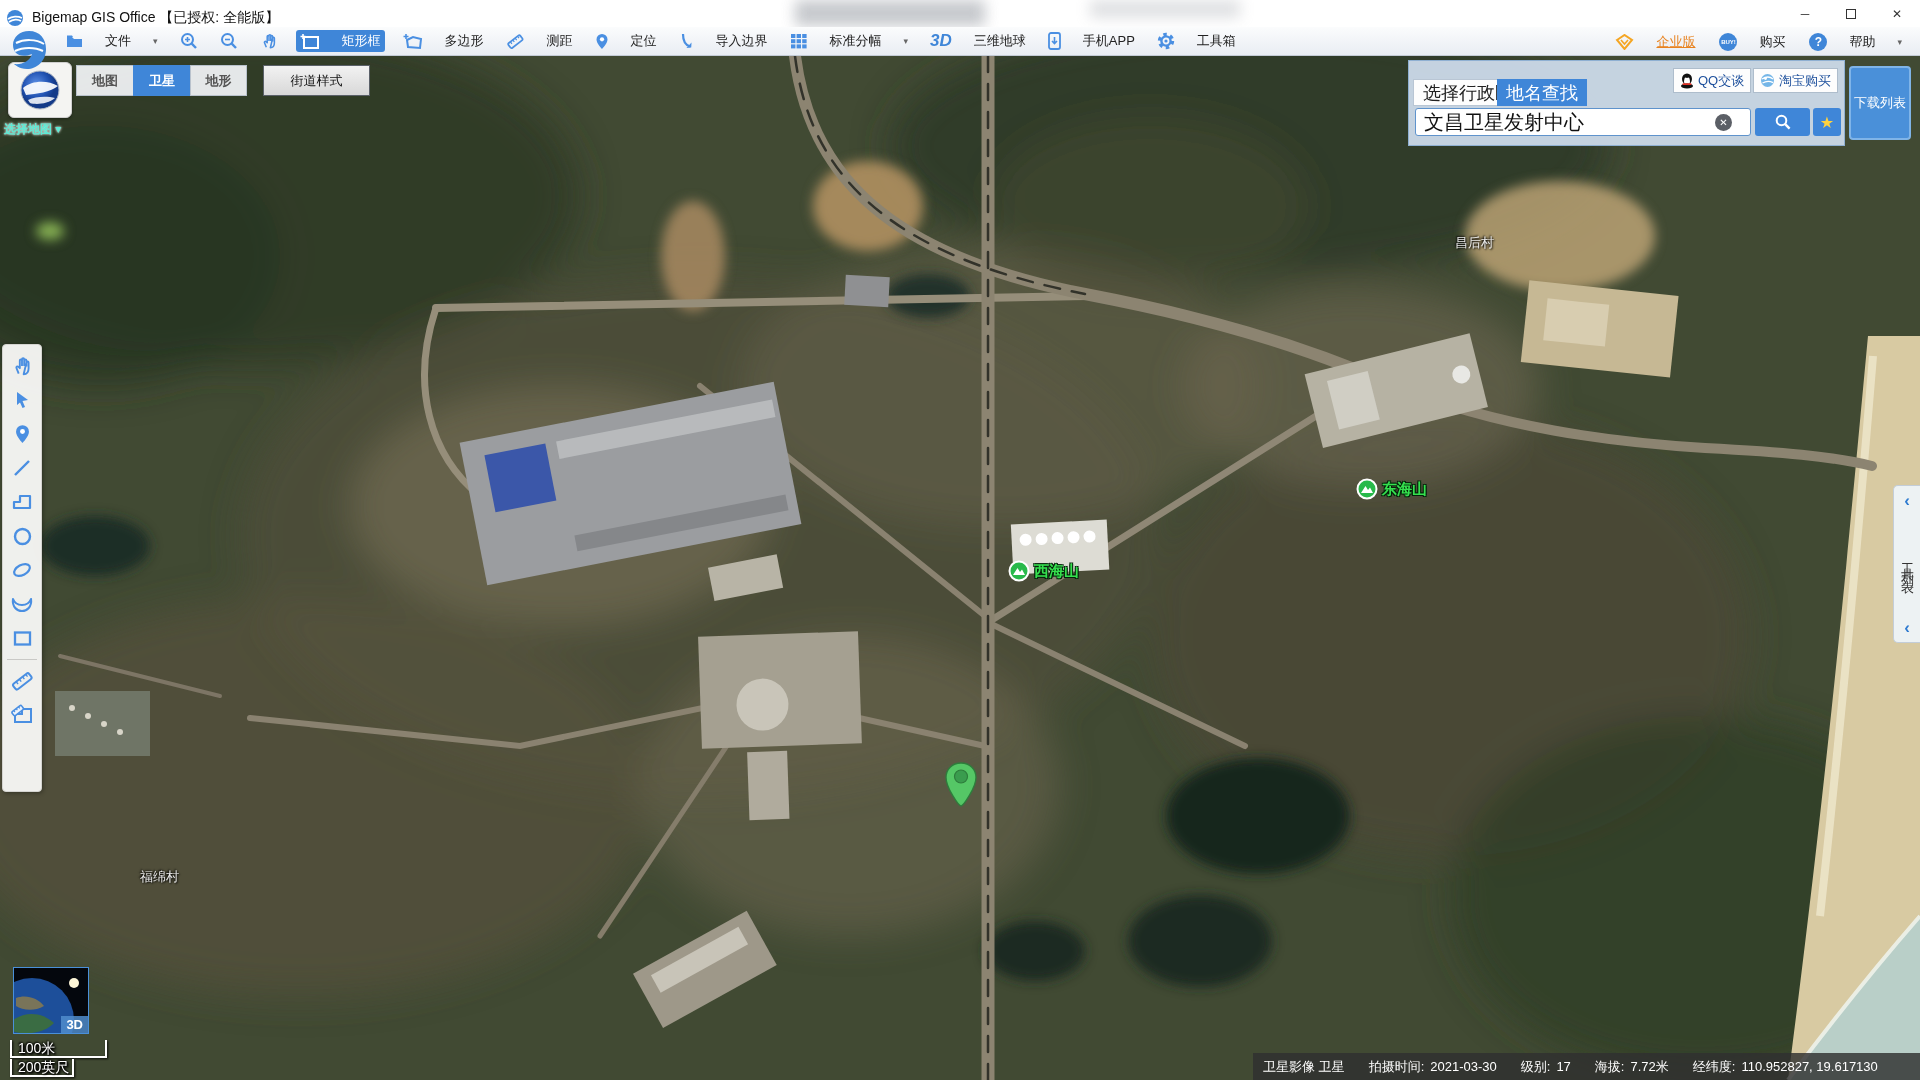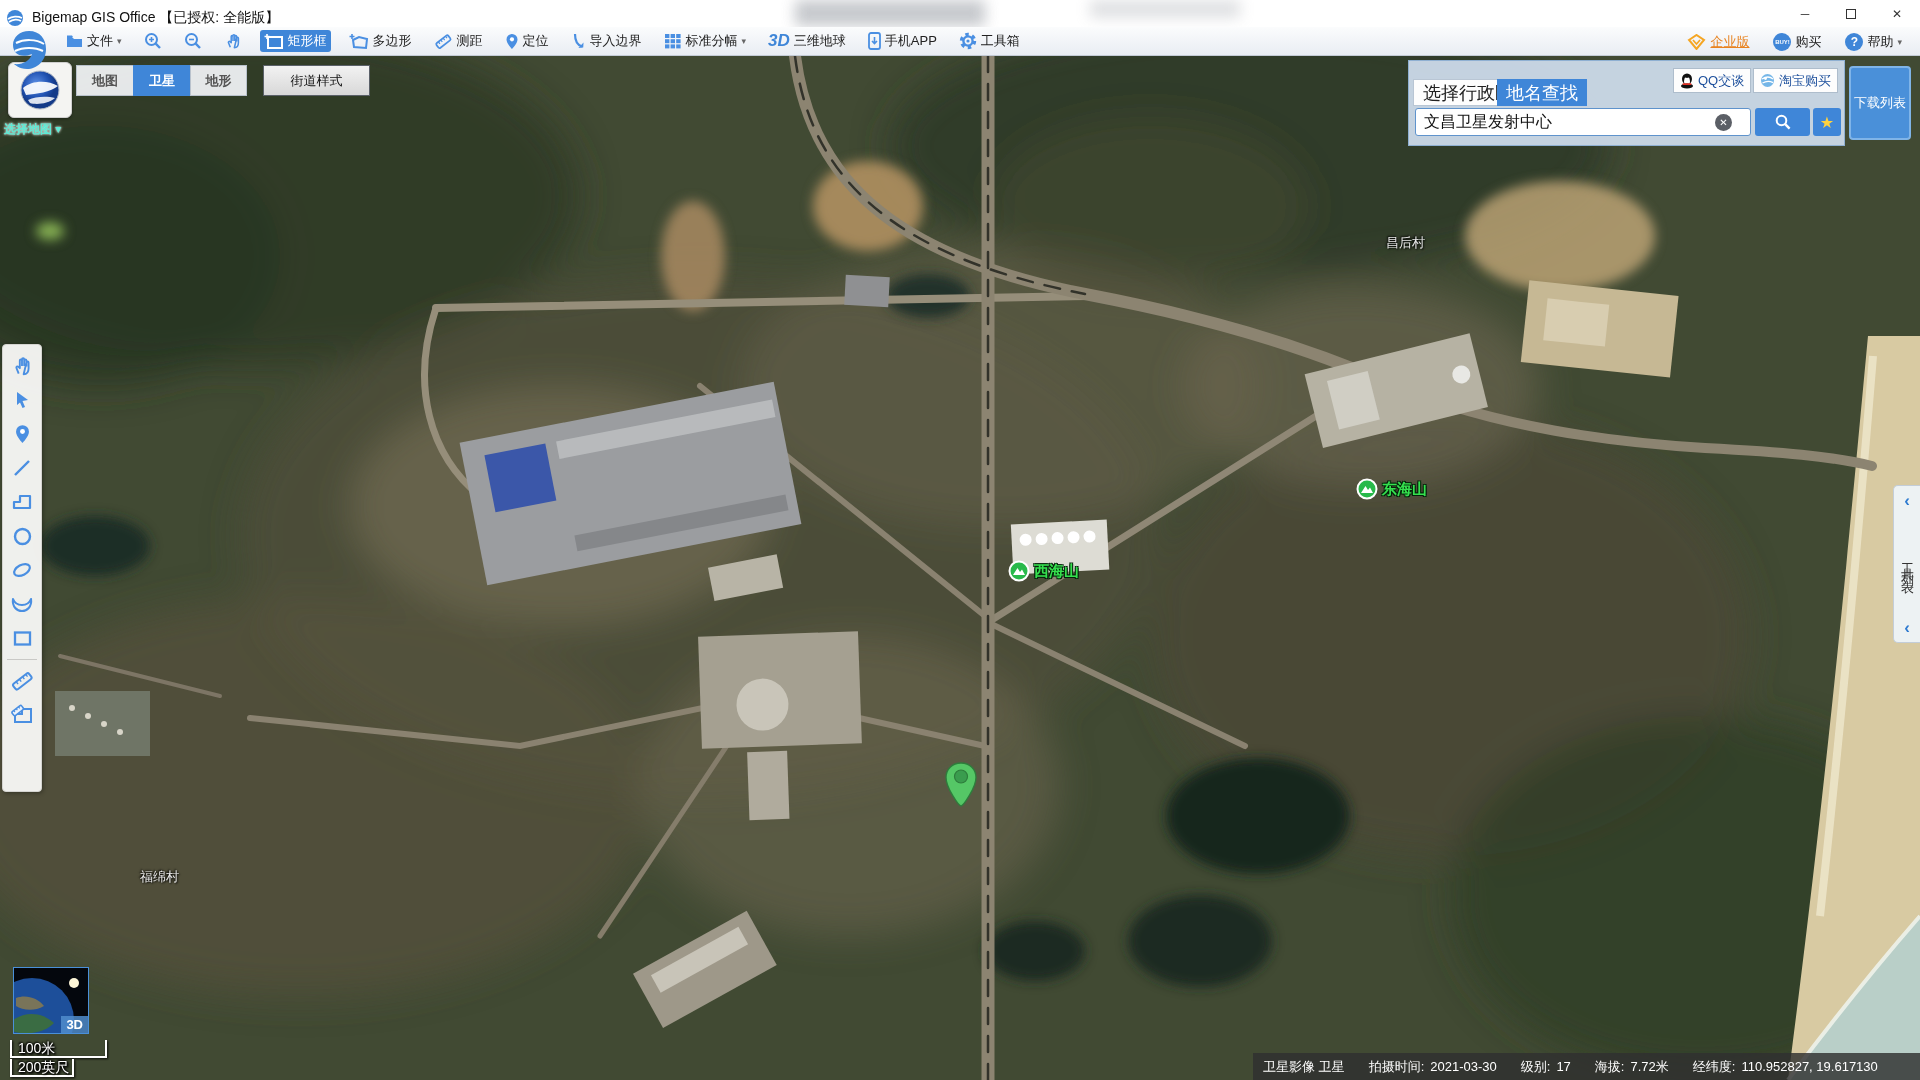--- a/index.html
+++ b/index.html
@@ -16,21 +16,21 @@
   .win-btns { position:absolute; right:0; top:0; height:27px; display:flex; }
   .win-btn { width:46px; height:27px; display:flex; align-items:center; justify-content:center;
     font-size:12px; color:#333; cursor:default; }
   .max-box { width:10px; height:10px; border:1px solid #333; display:inline-block; }
 
   
   #toolbar { position:absolute; left:0; top:27px; width:1920px; height:29px;
     background:linear-gradient(#fbfcfd,#e9edf3); border-bottom:1px solid #c3cbd6;
     display:flex; align-items:center; z-index:60; }
   .tb-items { display:flex; align-items:center; margin-left:62px; gap:14px; }
-  .tb-item { display:flex; align-items:center; gap:4px; font-size:13px; color:#222;
+  .tb-item { display:flex; align-items:center; gap:22px; font-size:13px; color:#222;
     padding:2px 4px; border-radius:3px; white-space:nowrap; cursor:default; }
   .tb-item.selected { background:#3f86d8; color:#fff; }
   .caret { font-size:9px; color:#666; }
   .tb-right { position:absolute; right:14px; top:0; height:29px; display:flex; align-items:center; gap:16px; }
   .tb-right .tb-item { font-size:13px; }
   .ent-label { color:#e8821e; text-decoration:underline; }
   .badge-buy { background:#3f86d8; color:#fff; font-size:6px; font-weight:bold;
     border-radius:50%; width:18px; height:18px; display:flex; align-items:center; justify-content:center; }
   .badge-help { background:#3f86d8; color:#fff; font-size:12px; font-weight:bold;
     border-radius:50%; width:18px; height:18px; display:flex; align-items:center; justify-content:center; }
@@ -59,21 +59,21 @@
     background:rgba(208,222,238,.93); border:1px solid #8fb0d2; }
   .sp-tab { position:absolute; top:18px; height:27px; display:flex; align-items:center;
     padding:0 9px; font-size:18px; }
   #sp-tab-region { left:4px; background:#fdfdfd; color:#222; border:1px solid #b9c6d4; }
   #sp-tab-place { left:88px; background:#3f86d8; color:#fff; }
   .sp-mini-btn { position:absolute; top:7px; height:25px; display:flex; align-items:center; gap:4px;
     background:#fdfdfd; border:1px solid #aebdcc; font-size:13px; color:#1c4f9c; padding:0 6px; }
   #qq-btn { left:264px; }
   #tb-btn  { left:344px; }
   #search-input { position:absolute; left:6px; top:47px; width:336px; height:28px;
-    border:1px solid #5f93cc; border-radius:3px; font-size:16px; color:#111; padding:0 26px 0 8px;
+    border:1px solid #5f93cc; border-radius:3px; font-size:20px; color:#111; padding:0 26px 0 8px;
     font-family:"Liberation Sans","DejaVu Sans",sans-serif; }
   #clear-btn { position:absolute; left:306px; top:53px; width:17px; height:17px; border-radius:50%;
     background:#5b5f66; color:#fff; font-size:10px; display:flex; align-items:center; justify-content:center; }
   #search-btn { position:absolute; left:346px; top:47px; width:55px; height:28px; background:#3f86d8;
     border-radius:3px; display:flex; align-items:center; justify-content:center; }
   #fav-btn { position:absolute; left:404px; top:47px; width:28px; height:28px; background:#3f86d8;
     border-radius:3px; color:#ffd23e; font-size:16px; display:flex; align-items:center; justify-content:center; }
   #download-list { left:1849px; top:66px; width:62px; height:74px; z-index:50;
     background:#4a90d9; border:2px solid #7fb4e8; border-radius:4px; color:#fff; font-size:13px;
     display:flex; align-items:center; justify-content:center; }
@@ -504,21 +504,21 @@
         </svg>
       </div>
   </div>
 
   <div id="tool-list" class="abs">
     <span class="chev">‹</span>
     <span class="vtext">工具列表</span>
     <span class="chev">‹</span>
   </div>
 
-  <div class="vlabel abs" style="left:1386px;top:234px">昌后村</div>
+  <div class="vlabel abs" style="left:1455px;top:234px">昌后村</div>
   <div class="hill abs" style="left:1356px;top:478px">
     <svg width="22" height="22" viewBox="0 0 22 22">
         <circle cx="11" cy="11" r="9.5" fill="#28b94a" stroke="#fff" stroke-width="2"></circle>
         <path d="M5,15 L9.5,8 L12,12 L14,9.5 L17,15 Z" fill="#fff"></path>
       </svg>
     <span class="htext">东海山</span>
   </div>
   <div class="hill abs" style="left:1008px;top:560px">
     <svg width="22" height="22" viewBox="0 0 22 22">
         <circle cx="11" cy="11" r="9.5" fill="#28b94a" stroke="#fff" stroke-width="2"></circle>

